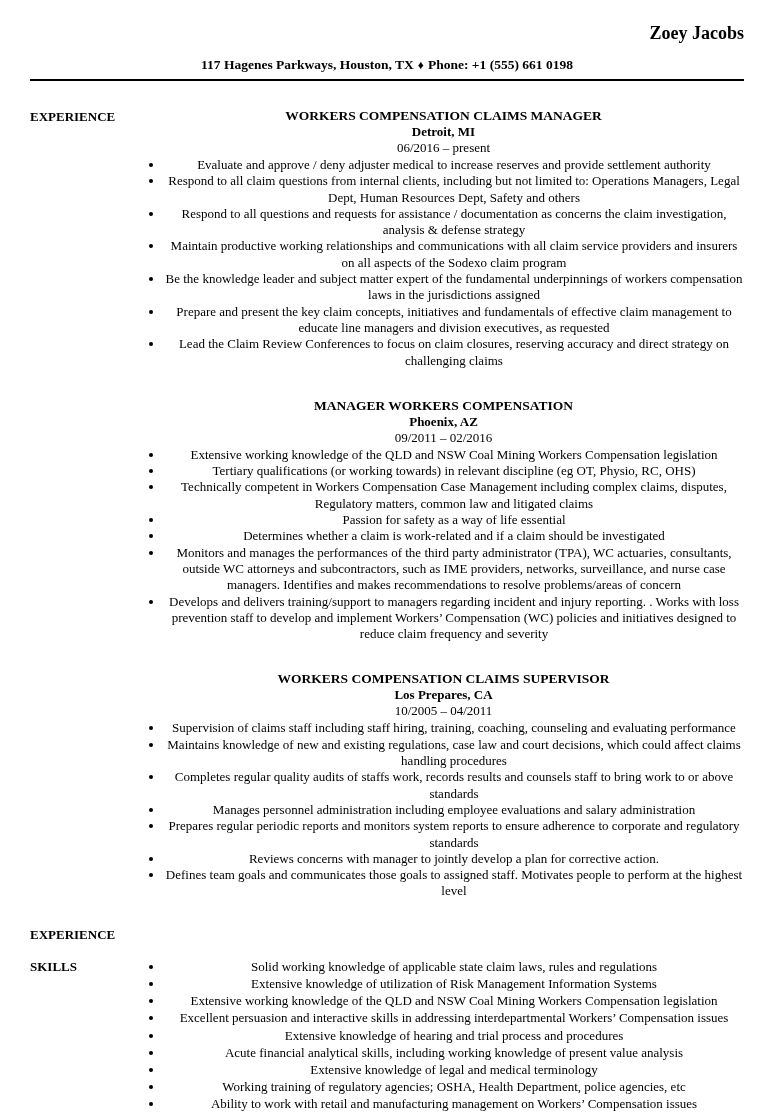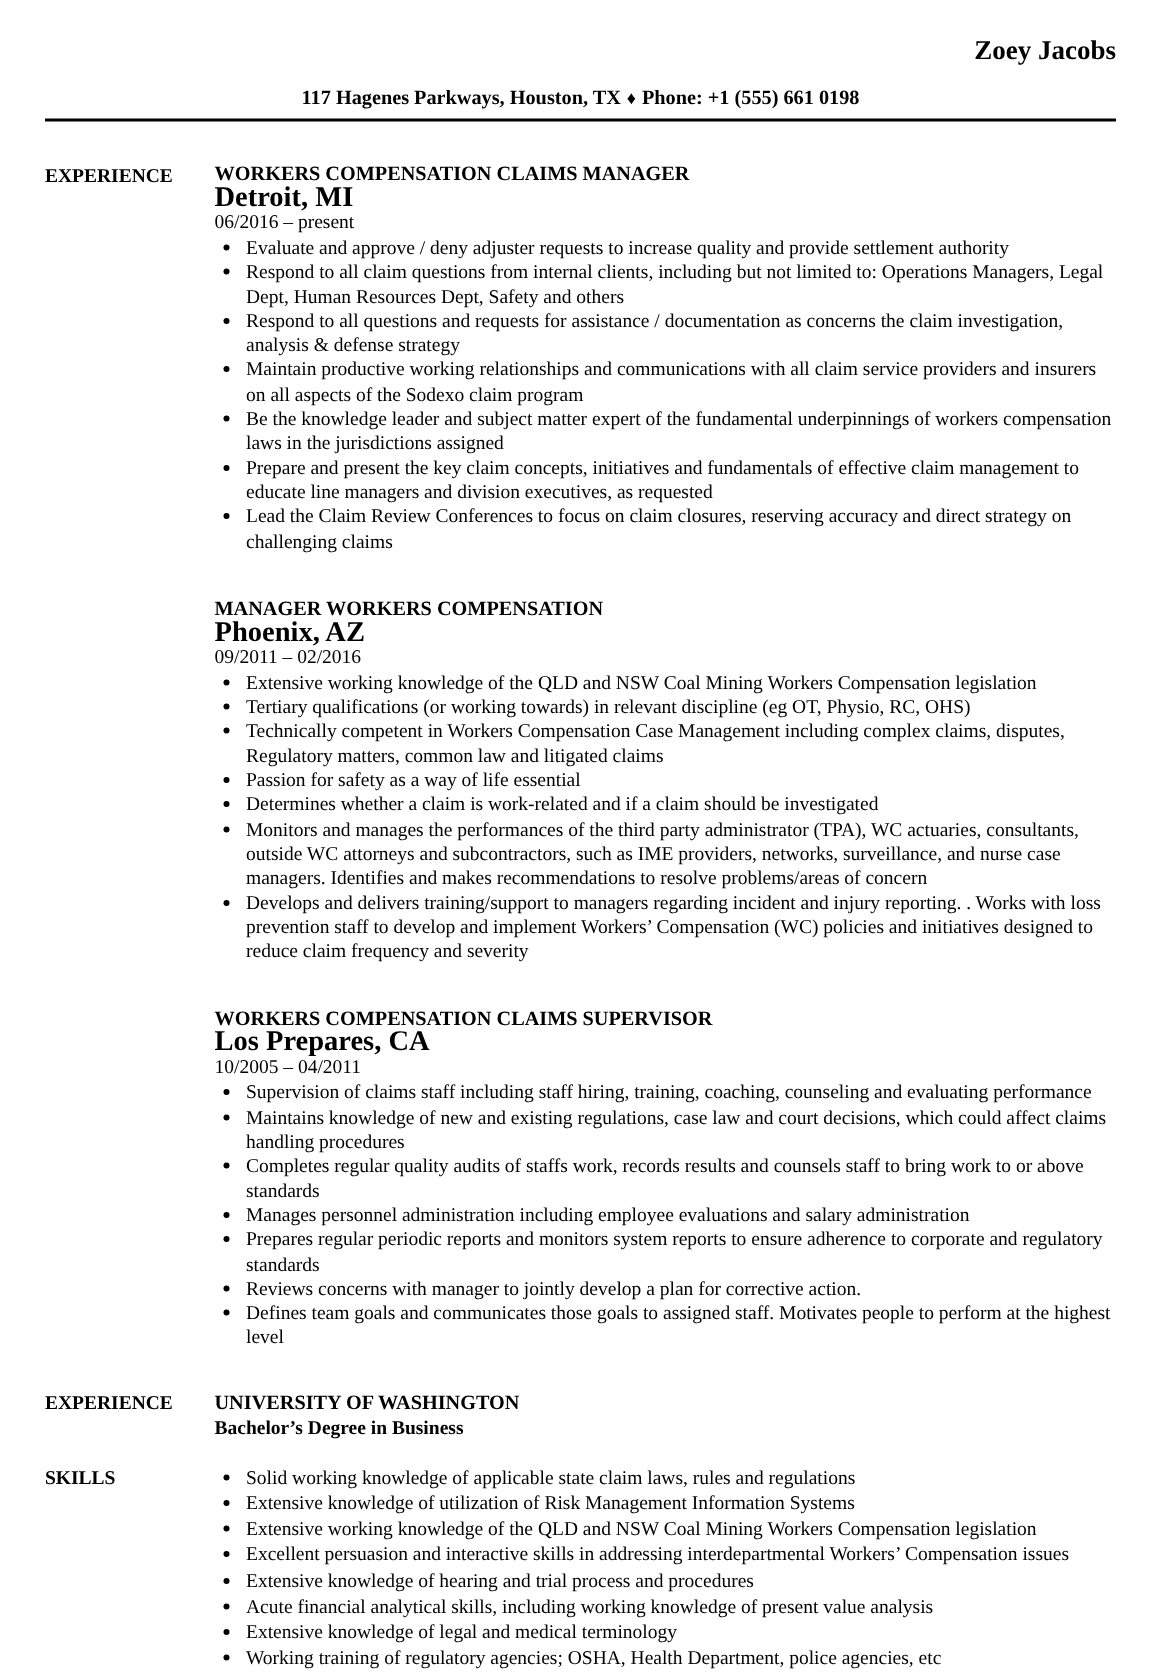--- a/index.html
+++ b/index.html
@@ -33,26 +33,26 @@
   }
 
   .section { display: flex; margin-top: 27px; }
   .section-label {
     width: 113px;
     flex-shrink: 0;
     font-weight: bold;
     font-size: 13px;
     padding-top: 1px;
   }
-  .section-content { flex: 1; }
+  .section-content { flex: 1; text-align: center; }
 
   .job { margin-bottom: 29px; }
   .job:last-child { margin-bottom: 0; }
   .job-title { font-weight: bold; font-size: 13.5px; line-height: 16px; }
-  .job-location { font-weight: bold; font-size: 19px; line-height: 16px; }
+  .job-location { font-weight: bold; font-size: 13px; line-height: 16px; }
   .job-dates { font-size: 13px; line-height: 15px; margin-bottom: 2px; }
 
   ul.bullets { margin: 0; padding-left: 21px; list-style: disc; }
   ul.bullets li { font-size: 13px; line-height: 16.3px; }
   ul.bullets.skills li { line-height: 17.2px; }
 
   .edu-school { font-weight: bold; font-size: 13.5px; line-height: 17px; }
   .edu-degree { font-weight: bold; font-size: 13px; line-height: 18px; }
 
   .section-education { margin-top: 26px; }
@@ -72,21 +72,21 @@
   <hr class="rule">
 
   <div class="section">
     <div class="section-label">EXPERIENCE</div>
     <div class="section-content">
   <div class="job">
     <div class="job-title">WORKERS COMPENSATION CLAIMS MANAGER</div>
     <div class="job-location">Detroit, MI</div>
     <div class="job-dates">06/2016 – present</div>
     <ul class="bullets">
-            <li>Evaluate and approve / deny adjuster requests to increase quality and provide settlement authority</li>
+            <li>Evaluate and approve / deny adjuster medical to increase reserves and provide settlement authority</li>
             <li>Respond to all claim questions from internal clients, including but not limited to: Operations Managers, Legal Dept, Human Resources Dept, Safety and others</li>
             <li>Respond to all questions and requests for assistance / documentation as concerns the claim investigation, analysis &amp; defense strategy</li>
             <li>Maintain productive working relationships and communications with all claim service providers and insurers on all aspects of the Sodexo claim program</li>
             <li>Be the knowledge leader and subject matter expert of the fundamental underpinnings of workers compensation laws in the jurisdictions assigned</li>
             <li>Prepare and present the key claim concepts, initiatives and fundamentals of effective claim management to educate line managers and division executives, as requested</li>
             <li>Lead the Claim Review Conferences to focus on claim closures, reserving accuracy and direct strategy on challenging claims</li>
           </ul>
   </div>
 
   <div class="job">
@@ -116,24 +116,20 @@
             <li>Prepares regular periodic reports and monitors system reports to ensure adherence to corporate and regulatory standards</li>
             <li>Reviews concerns with manager to jointly develop a plan for corrective action.</li>
             <li>Defines team goals and communicates those goals to assigned staff. Motivates people to perform at the highest level</li>
           </ul>
   </div>
 </div>
   </div>
 
   <div class="section section-education">
     <div class="section-label">EXPERIENCE</div>
-    <div class="section-content">
-      <div class="edu-school">UNIVERSITY OF WASHINGTON</div>
-      <div class="edu-degree">Bachelor’s Degree in Business</div>
-    </div>
   </div>
 
   <div class="section section-skills">
     <div class="section-label">SKILLS</div>
     <div class="section-content">
       <ul class="bullets skills">
           <li>Solid working knowledge of applicable state claim laws, rules and regulations</li>
           <li>Extensive knowledge of utilization of Risk Management Information Systems</li>
           <li>Extensive working knowledge of the QLD and NSW Coal Mining Workers Compensation legislation</li>
           <li>Excellent persuasion and interactive skills in addressing interdepartmental Workers’ Compensation issues</li>

